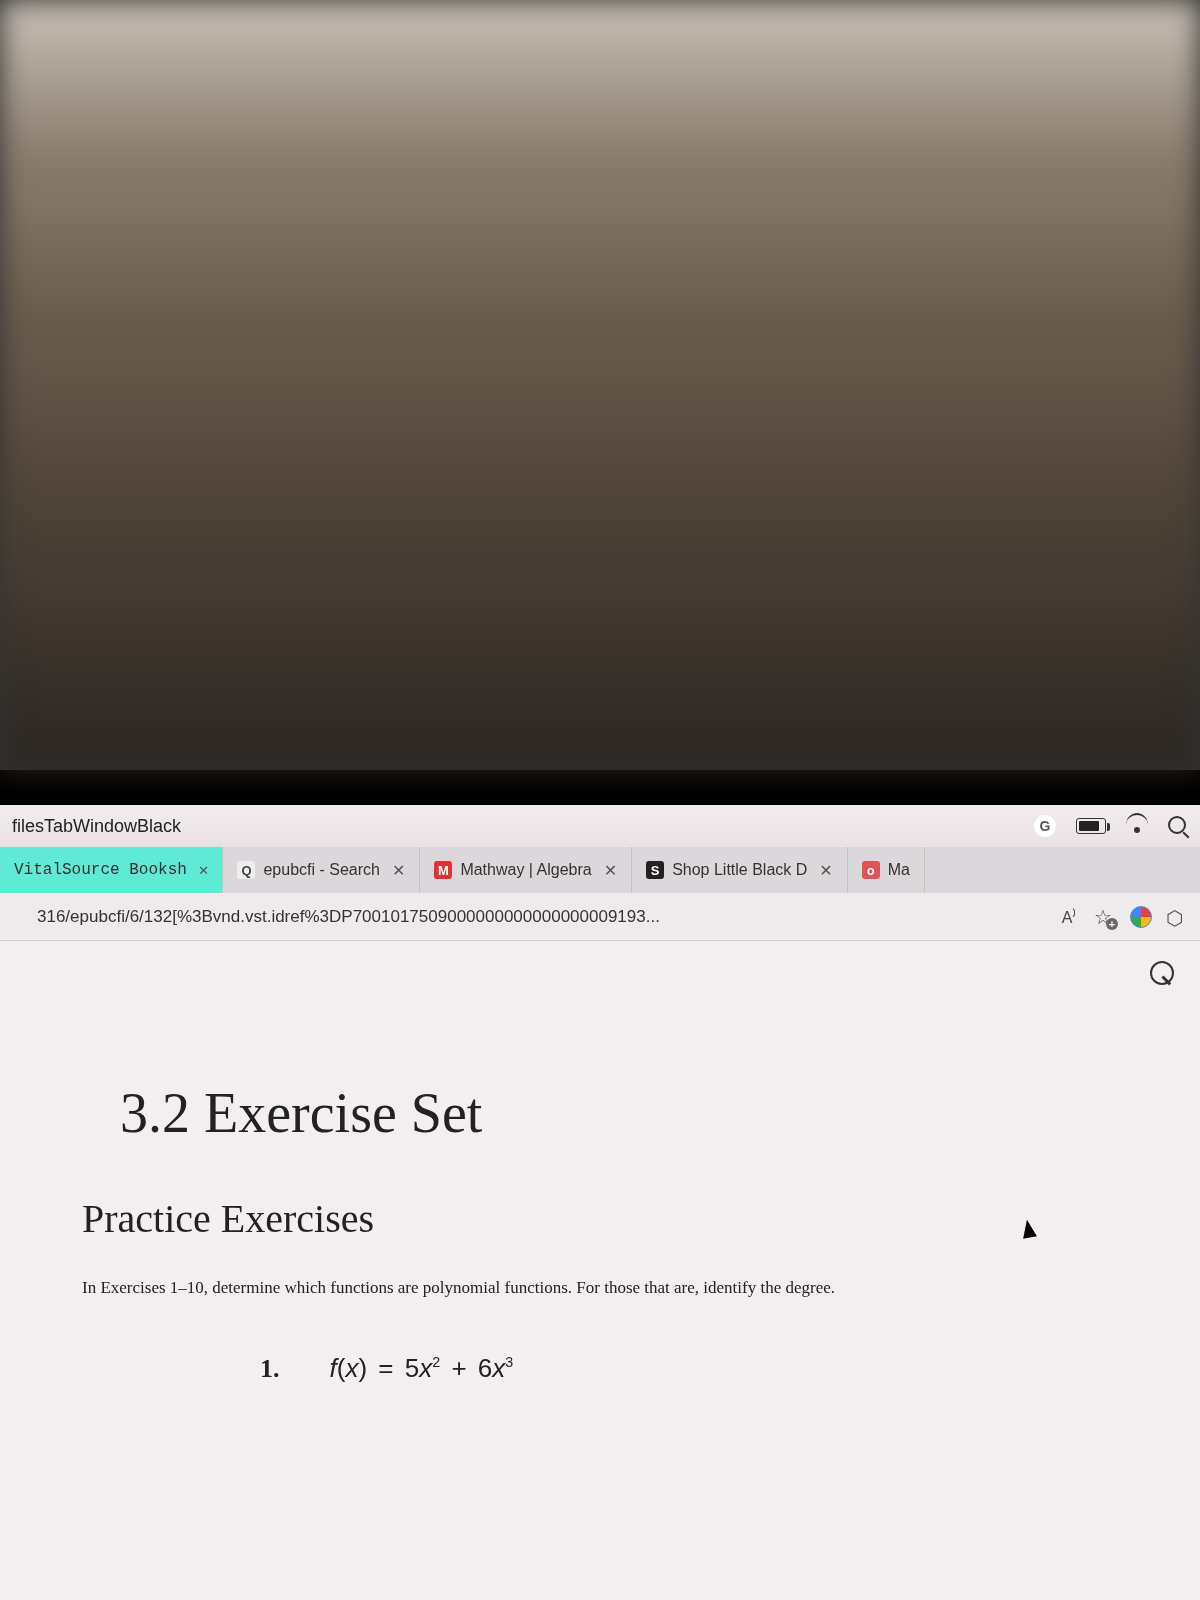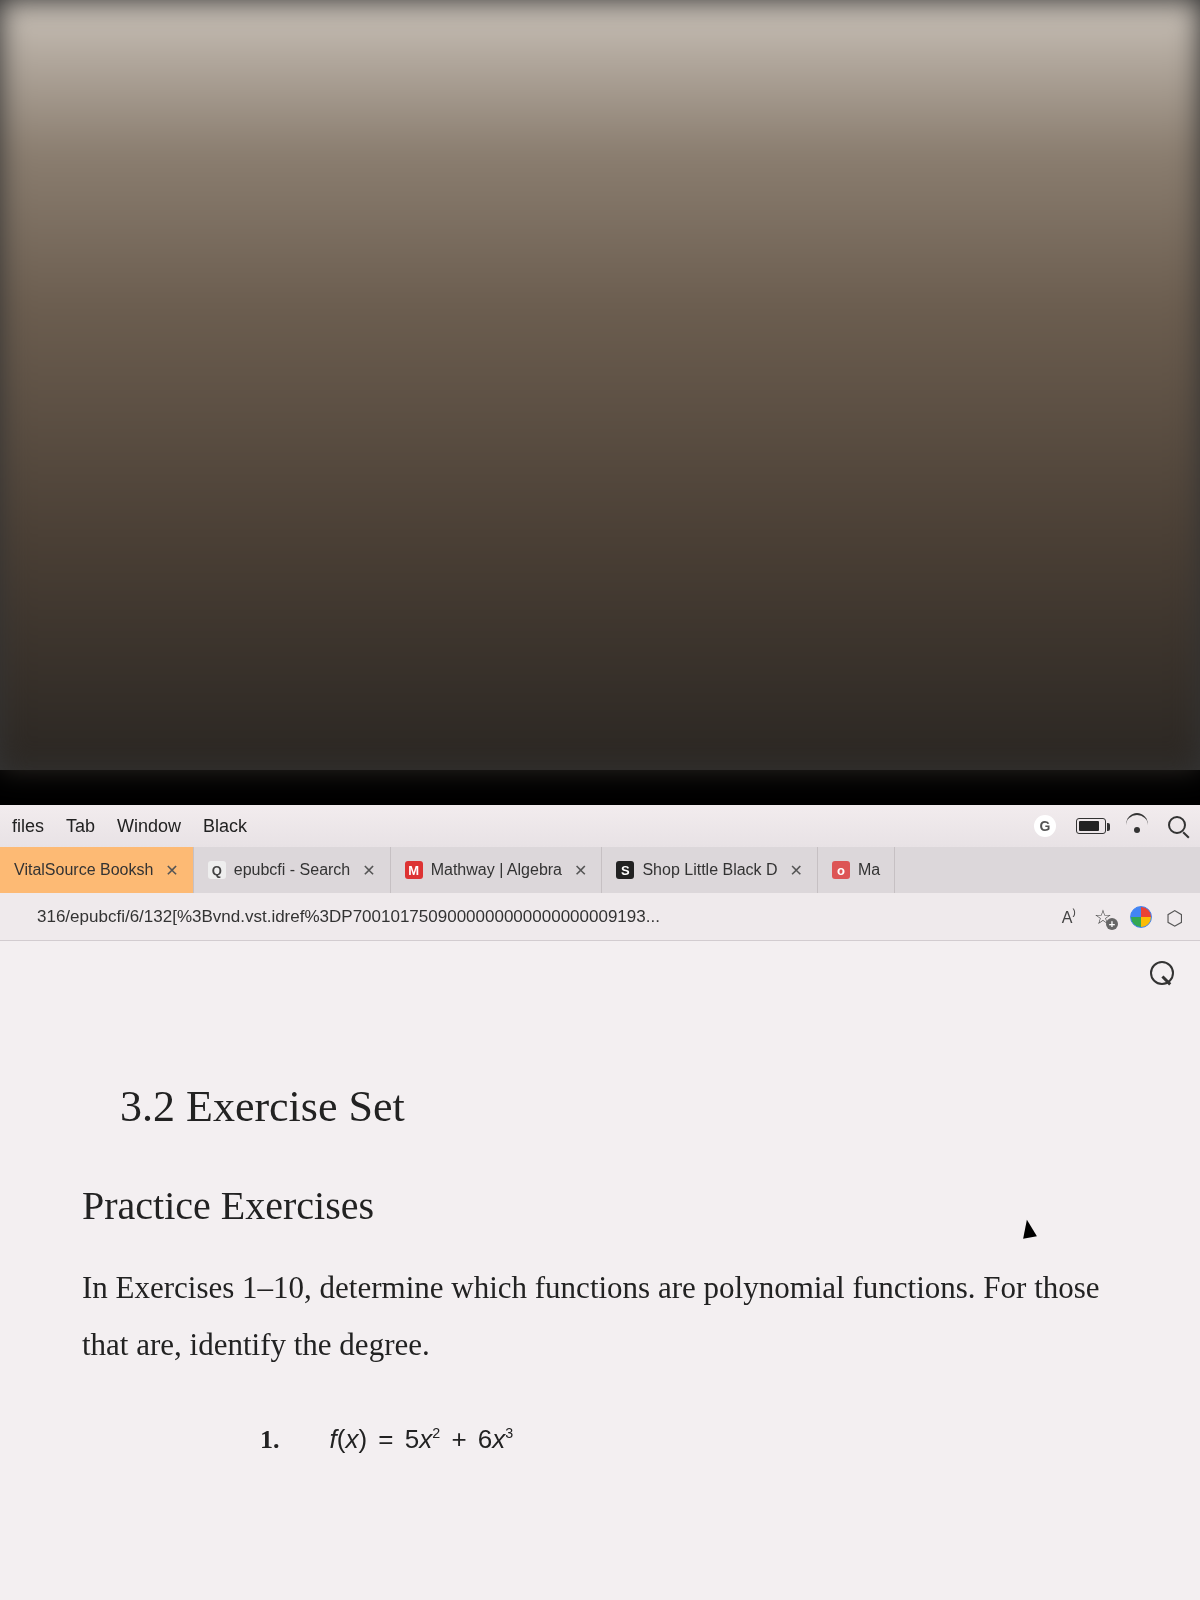--- a/index.html
+++ b/index.html
@@ -23,21 +23,20 @@
       background: #000;
     }
     .menubar {
       display: flex;
       align-items: center;
       height: 42px;
       background: linear-gradient(#f2ecee, #e8e2e5);
       padding: 0 12px;
       font-size: 18px;
       color: #222;
-      gap: 22px;
     }
     .menubar-right {
       margin-left: auto;
       display: flex;
       align-items: center;
       gap: 20px;
     }
     .menubar-right .g-icon {
       width: 22px; height: 22px; border-radius: 50%;
       background: #fff; display:flex;align-items:center;justify-content:center;
@@ -84,21 +83,21 @@
     }
     .tab {
       display:flex;align-items:center;gap:8px;
       padding: 0 14px;
       border-right:1px solid #c6c0c3;
       color:#333;
       white-space: nowrap;
       background:#dcd7da;
       cursor:pointer;
     }
-    .tab.active { background:#fdba74; }
+    .tab.active { background:#5eead4;font-family:Liberation Mono, monospace; }
     .tab .favicon {
       width:18px;height:18px;display:inline-flex;align-items:center;justify-content:center;
       font-size:13px;font-weight:bold;border-radius:3px;
     }
     .tab .close-x { color:#555;font-size:16px;margin-left:4px; }
     .addressbar {
       display:flex;align-items:center;
       height: 48px;
       background: #efeaec;
       padding: 0 12px;
@@ -118,35 +117,35 @@
       height: calc(1600px - 770px - 35px - 42px - 46px - 48px);
       position: relative;
     }
     .page-search {
       position:absolute; top:20px; right:30px;
     }
     .page-search .search-glyph::before { width:20px;height:20px;border-width:2.5px; }
     .page-search .search-glyph::after { width:11px;height:2.5px; }
     .section-title {
       font-family: Georgia, 'Times New Roman', serif;
-      font-size: 44px;
+      font-size: 56px;
       font-weight: 400;
       color: #222;
       margin: 100px 0 50px 50px;
     }
     .subhead {
       font-family: Georgia, 'Times New Roman', serif;
       font-size: 40px;
       font-weight: 400;
       color: #222;
       margin: 0 0 30px 12px;
     }
     .instruction {
       font-family: Georgia, 'Times New Roman', serif;
-      font-size: 31px;
+      font-size: 17px;
       line-height: 1.85;
       color: #222;
       margin: 0 12px 50px 12px;
     }
     .exercise {
       font-family: Georgia, 'Times New Roman', serif;
       font-size: 26px;
       color: #222;
       margin-left: 190px;
       display:flex;align-items:baseline;gap:10px;

